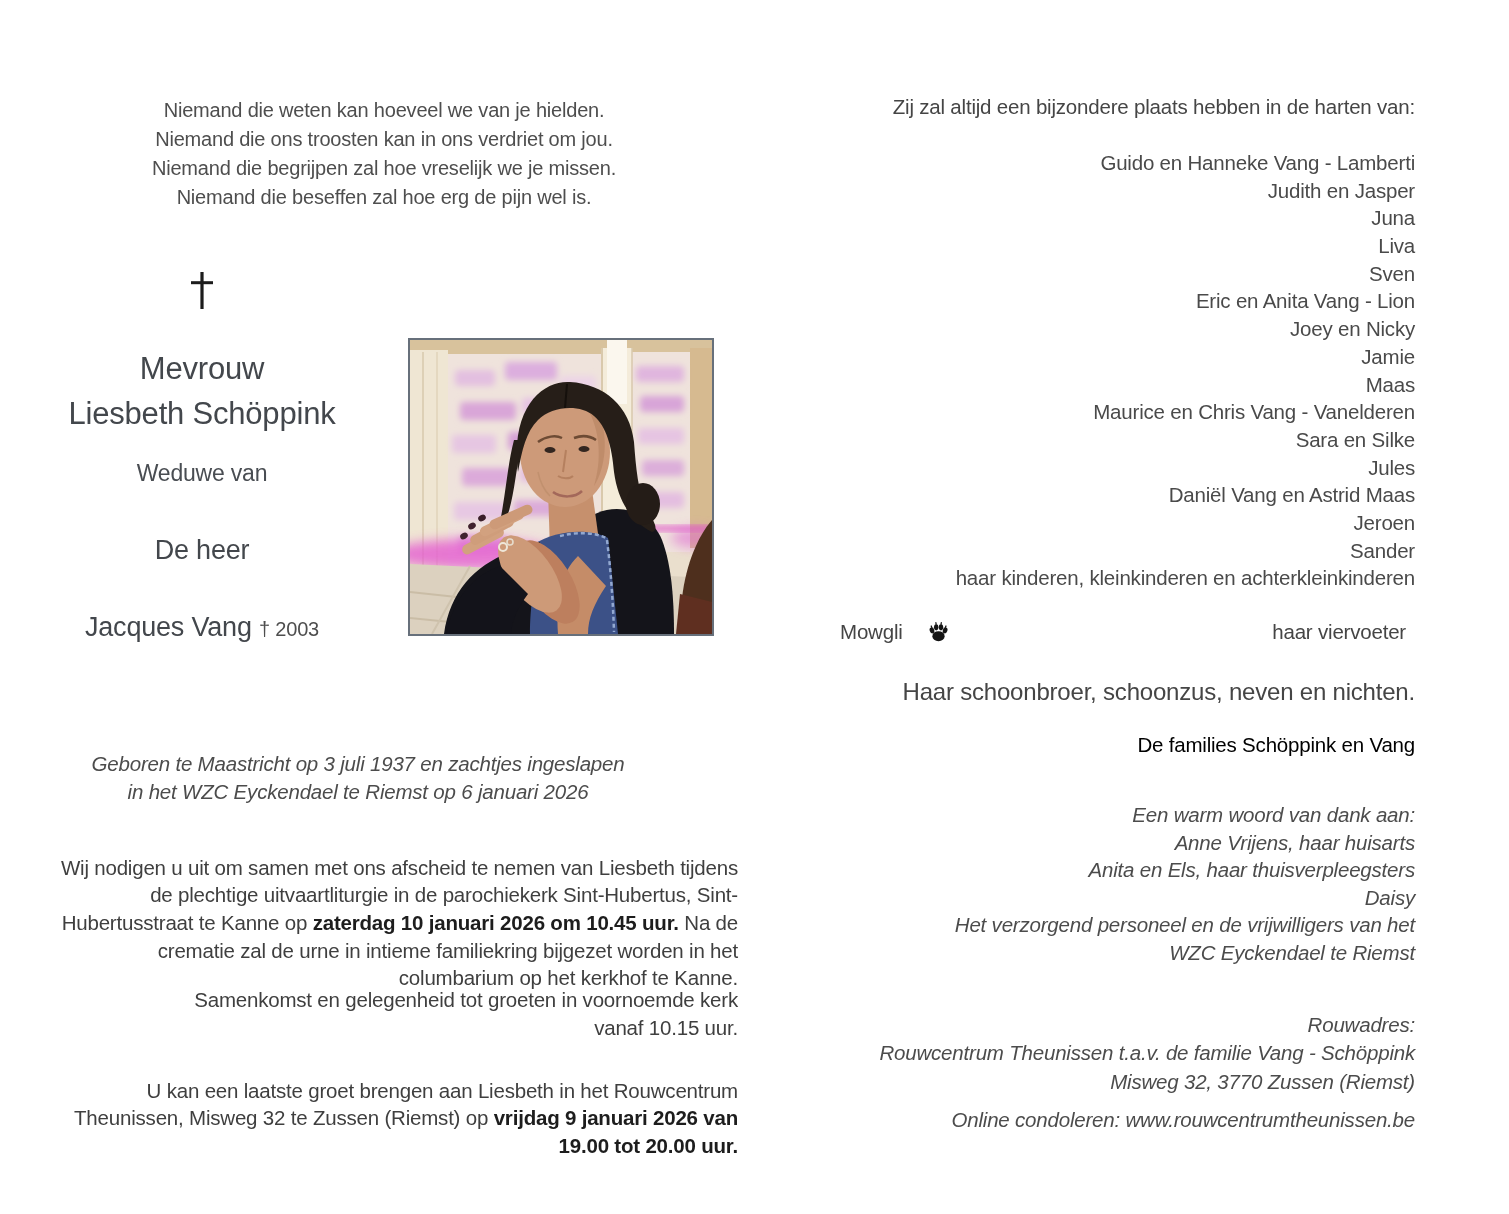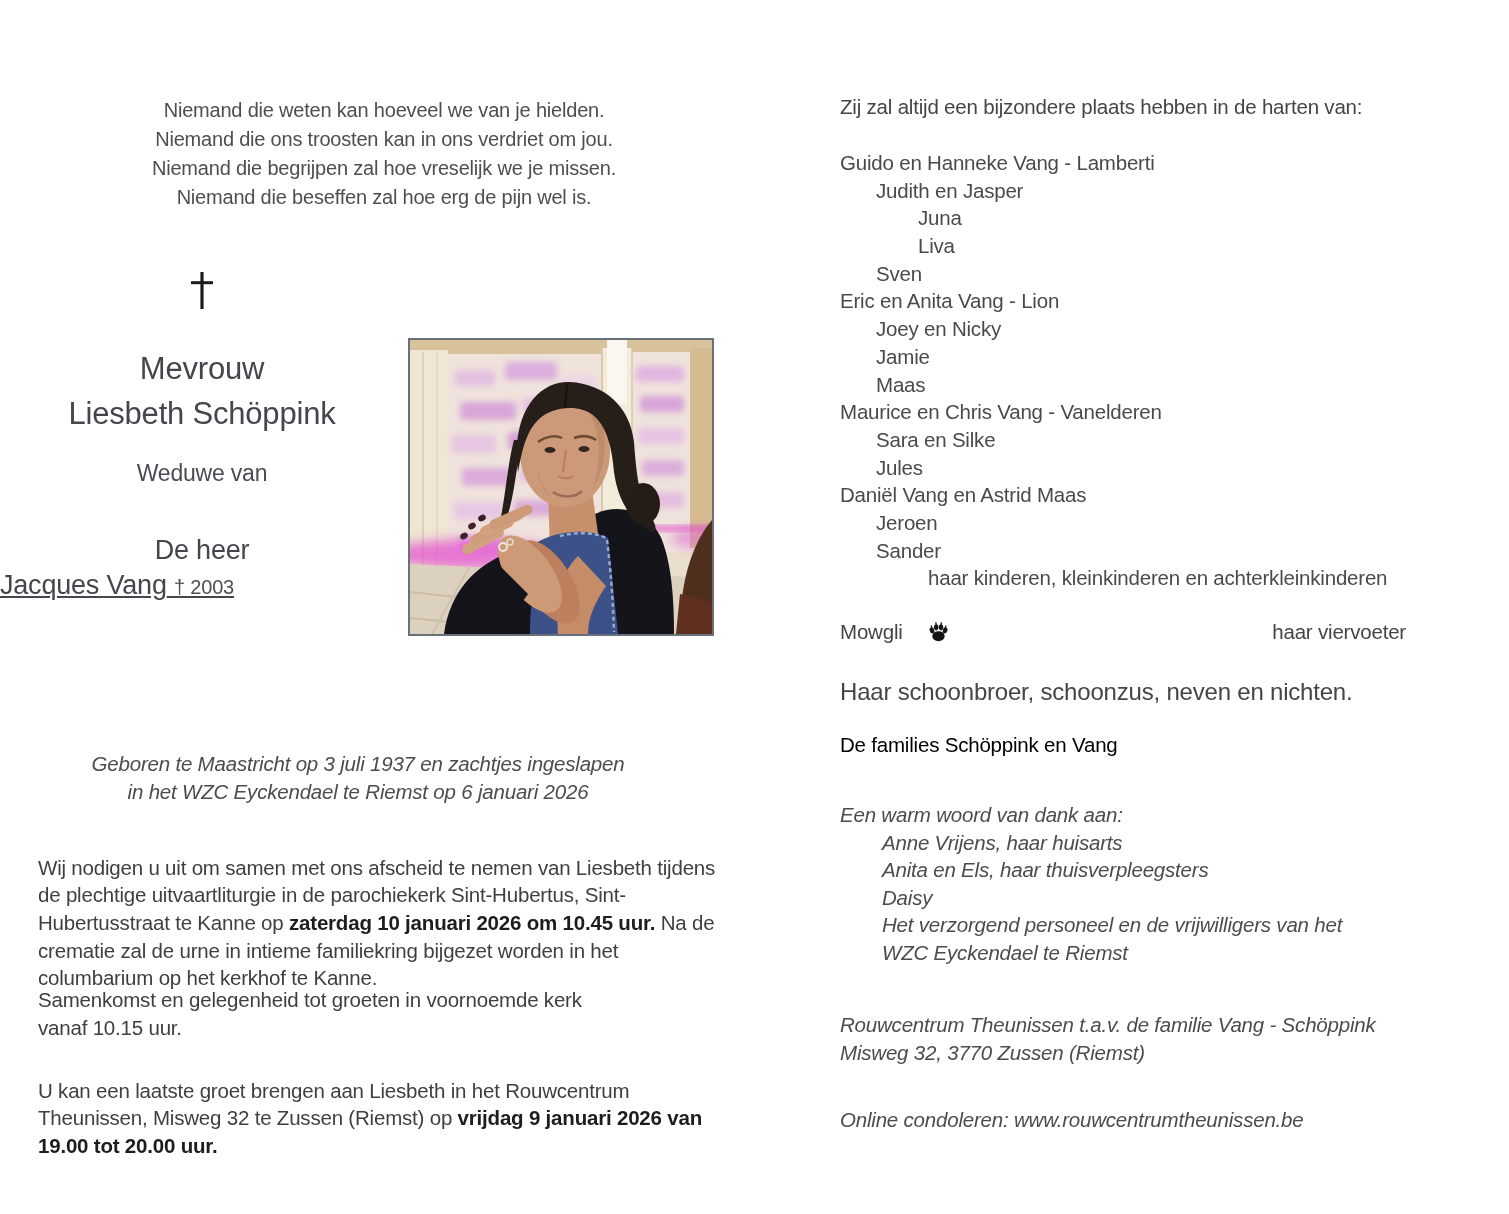--- a/index.html
+++ b/index.html
@@ -1,34 +1,34 @@
 <!DOCTYPE html>
 <html><head>
 <meta charset="utf-8">
 <style>
   html,body{margin:0;padding:0;}
   body{
     width:1509px;height:1214px;position:relative;background:#ffffff;
     font-family:"Liberation Sans","DejaVu Sans",sans-serif;
     color:#474747;overflow:hidden;letter-spacing:-0.2px;
   }
-  .abs{position:absolute;}
+  .abs{position:absolute;text-align:right;}
 
   
   .poem{left:38px;top:96px;width:692px;text-align:center;
         font-size:20px;line-height:29px;color:#4e4e4e;}
   .cross-wrap{left:182px;top:268px;width:40px;text-align:center;}
   .title-block{left:0;top:346px;width:404px;text-align:center;
         font-size:31px;line-height:45px;color:#43474c;}
   .widow{left:0;top:460px;width:404px;text-align:center;
         font-size:23px;color:#494d52;}
   .husband-title{left:0;top:535px;width:404px;text-align:center;
         font-size:27px;color:#43474c;}
-  .husband-line{left:0;top:570px;width:404px;text-align:left;
-        font-size:27px;color:#43474c;text-decoration:underline;}
+  .husband-line{left:0;top:612px;width:404px;text-align:center;
+        font-size:27px;color:#43474c;}
   .husband-line .death-note{font-size:20px;color:#4e4e4e;}
   .photo-frame{left:408px;top:338px;width:306px;height:298px;
         border:2px solid #67707b;box-sizing:border-box;background:#eadfcd;}
   .photo-frame svg{display:block;}
   .born{left:38px;top:750px;width:640px;text-align:center;font-style:italic;
         font-size:20.5px;line-height:28px;color:#4c4c4c;}
   .para{left:38px;width:700px;font-size:20.5px;line-height:27.7px;color:#3f3f3f;}
   .p1{top:833px;}
   .p2{top:986px;}
   .p3{top:1056px;}
@@ -241,20 +241,21 @@
 
   <div class="thanks-item"><span>Anne Vrijens, haar huisarts</span></div>
       <div class="thanks-item"><span>Anita en Els, haar thuisverpleegsters</span></div>
       <div class="thanks-item"><span>Daisy</span></div>
       <div class="thanks-item"><span>Het verzorgend personeel en de vrijwilligers van het</span></div>
       <div class="thanks-item"><span>WZC Eyckendael te Riemst</span></div>
     </div>
 </div>
 
 <div class="abs rcol rouwadres">
+  <div>Rouwadres:</div>
   <div>
 
   <div><span>Rouwcentrum Theunissen t.a.v. de familie Vang - Schöppink</span></div>
       <div><span>Misweg 32, 3770 Zussen (Riemst)</span></div>
     </div>
 </div>
 
 <div class="abs rcol condoleren">Online condoleren: www.rouwcentrumtheunissen.be</div>
 
 </body></html>

